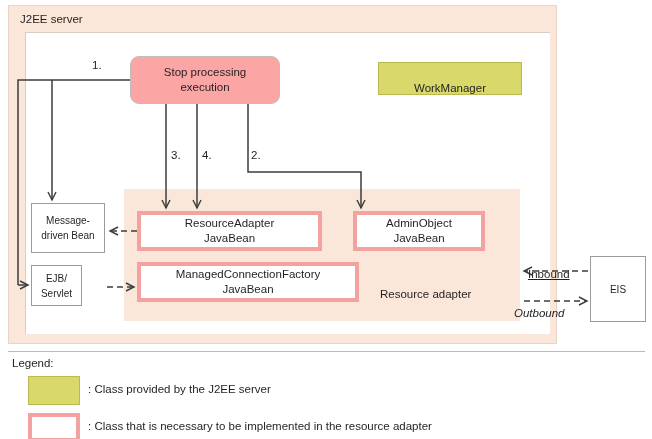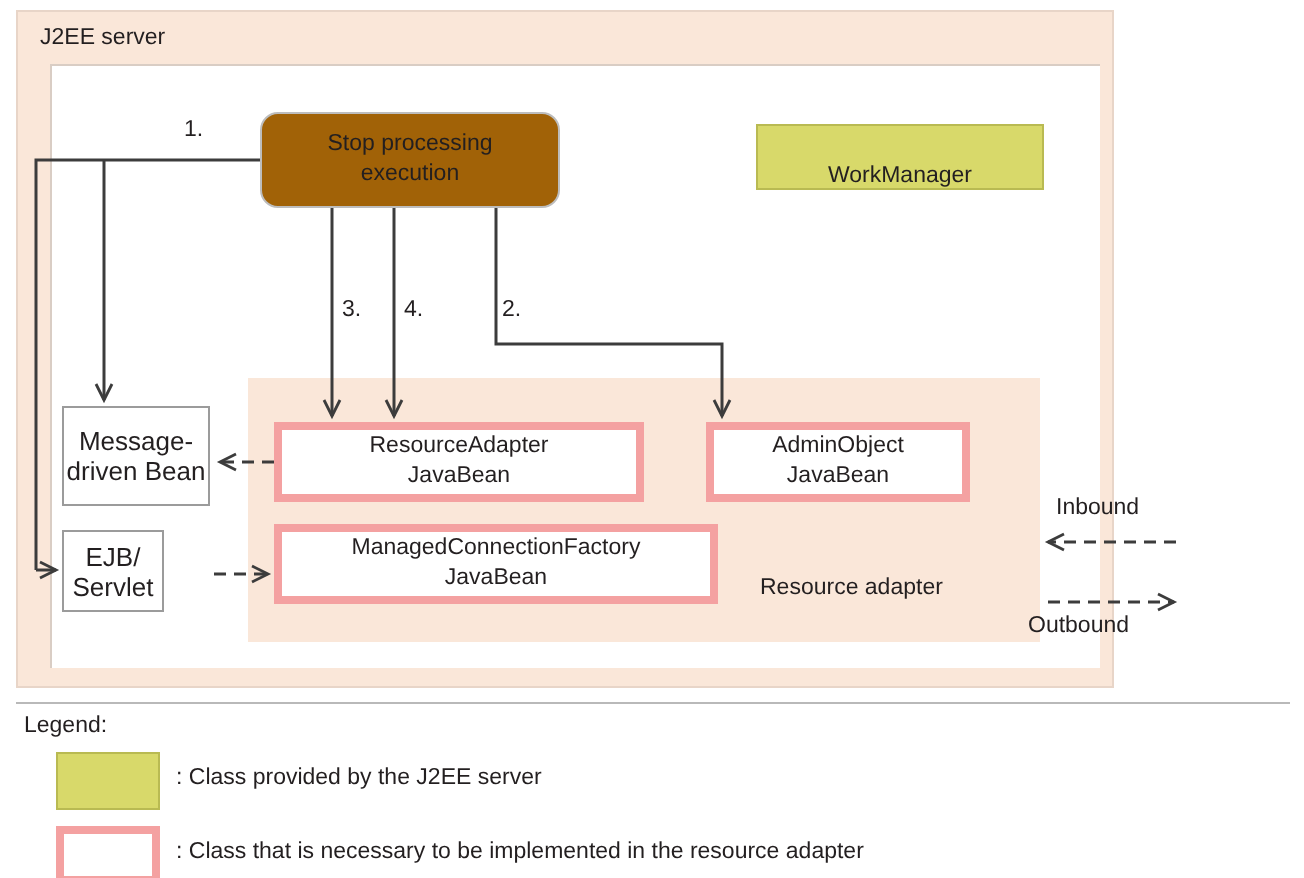--- a/index.html
+++ b/index.html
@@ -53,21 +53,21 @@
   .ra-label {
     left: 380px; top: 288px;
     font-size: 11.5px;
     white-space: nowrap;
   }
 
   
   .proc-box {
     left: 130px; top: 56px;
     width: 150px; height: 48px;
-    background: #a16207;
+    background: #fca5a5;
     border: 1px solid #bdbdbd;
     border-radius: 9px;
     display: flex;
     align-items: center;
     justify-content: center;
     text-align: center;
     font-size: 11.5px;
     line-height: 15px;
   }
 
@@ -100,38 +100,38 @@
   .pbox-mcf  { left: 137px; top: 262px; width: 222px; height: 40px; }
 
   
   .wbox {
     background: #ffffff;
     border: 1px solid #9b9b9b;
     display: flex;
     align-items: center;
     justify-content: center;
     text-align: center;
-    font-size: 13px;
+    font-size: 10px;
     line-height: 15px;
   }
   .wbox-mdb { left: 31px; top: 203px; width: 74px; height: 50px; }
   .wbox-ejb { left: 31px; top: 265px; width: 51px; height: 41px; }
   .wbox-eis { left: 590px; top: 256px; width: 56px; height: 66px; }
 
   
   .step-label, .flow-label {
     font-size: 11.5px;
     white-space: nowrap;
   }
   .lbl-1 { left: 92px;  top: 59px; }
   .lbl-3 { left: 171px; top: 149px; }
   .lbl-4 { left: 202px; top: 149px; }
   .lbl-2 { left: 251px; top: 149px; }
-  .lbl-inbound  { left: 528px; top: 248px; }
-  .lbl-outbound { left: 514px; top: 307px; }
+  .lbl-inbound  { left: 528px; top: 268px; text-decoration: underline; }
+  .lbl-outbound { left: 514px; top: 307px; font-style: italic; }
 
   
   .legend-rule {
     left: 8px; top: 351px;
     width: 637px; height: 0;
     border-top: 1px solid #b9b9b9;
   }
   .legend-title {
     left: 12px; top: 357px;
     font-size: 11.5px;
@@ -242,20 +242,23 @@
       <span>Message-</span><br>
       <span>driven Bean</span>
     </div>
   </div>
   <div class="abs wbox wbox-ejb">
     <div>
       <span>EJB/</span><br>
       <span>Servlet</span>
     </div>
   </div>
+  <div class="abs wbox wbox-eis">
+    <span>EIS</span>
+  </div>
 
   <div class="abs step-label lbl-1">1.</div>
   <div class="abs step-label lbl-3">3.</div>
   <div class="abs step-label lbl-4">4.</div>
   <div class="abs step-label lbl-2">2.</div>
 
   <div class="abs flow-label lbl-inbound">Inbound</div>
   <div class="abs flow-label lbl-outbound">Outbound</div>
 
   <div class="abs legend-rule"></div>

